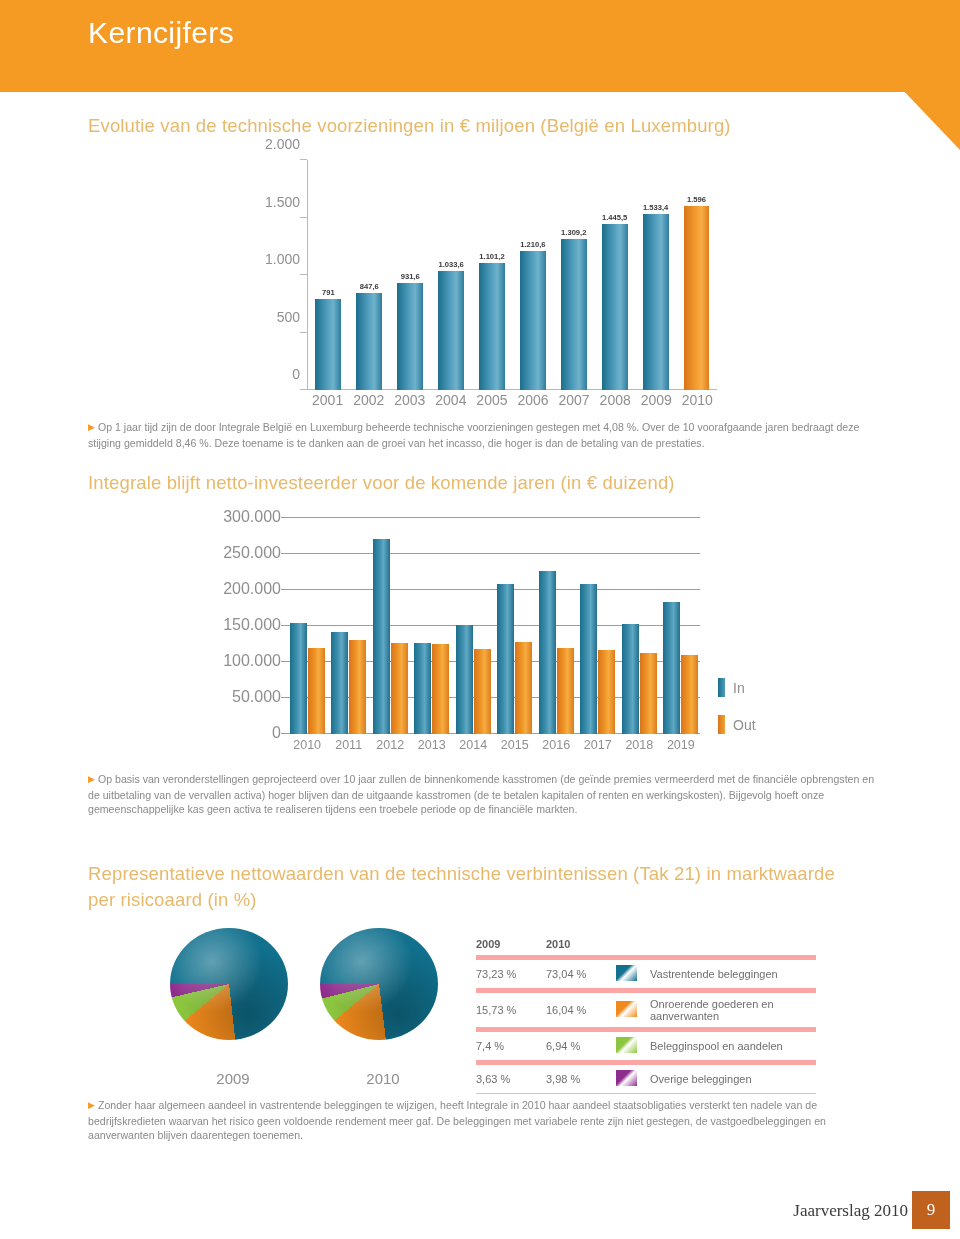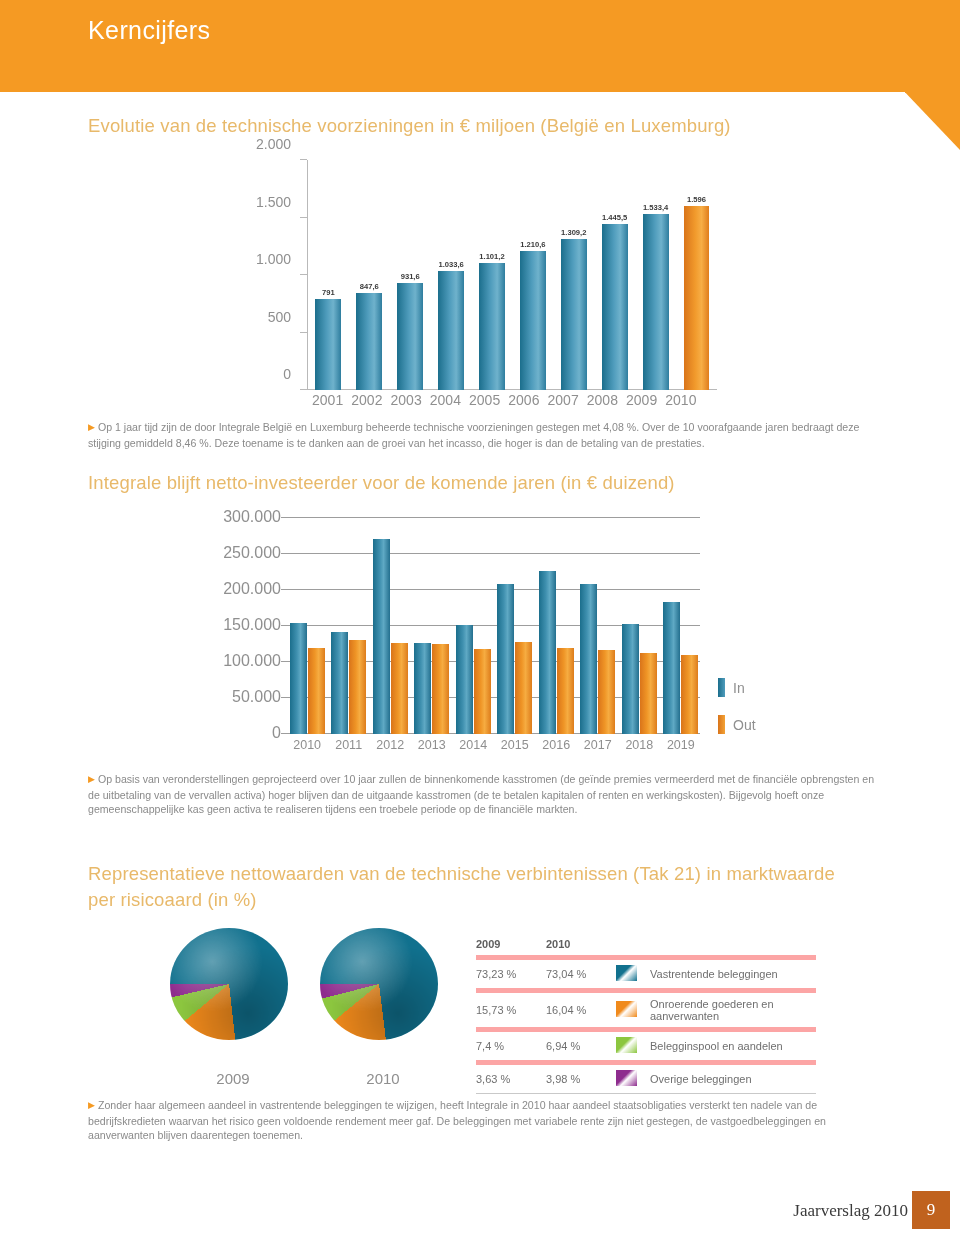--- a/index.html
+++ b/index.html
@@ -16,21 +16,21 @@
     position: absolute; left: 0; top: 0; width: 905px; height: 92px;
     background: #F59A23;
   }
   .header-tri {
     position: absolute; left: 905px; top: 0; width: 55px; height: 150px;
     background: #F59A23;
     clip-path: polygon(0 0, 100% 0, 100% 100%, 0 61.5%);
   }
   .header-title {
     position: absolute; left: 88px; top: 16px;
-    font-size: 25px; color: #ffffff; letter-spacing: .4px;
+    font-size: 30px; color: #ffffff; letter-spacing: .4px;
     font-weight: 400;
   }
 
   
   .sec-title {
     position: absolute; color: #E8B96A; font-size: 18.5px;
     letter-spacing: .15px; line-height: 26px; font-weight: 400;
   }
   #sec1-title { left: 88px; top: 113px; width: 820px; }
   #sec2-title { left: 88px; top: 470px; width: 700px; }
@@ -48,21 +48,21 @@
   #para1 { left: 88px; top: 420px; width: 788px; }
   #para2 { left: 88px; top: 772px; width: 788px; }
   #para3 { left: 88px; top: 1098px; width: 788px; }
 
   
   #chart1 { position: absolute; left: 255px; top: 152px; width: 470px; height: 262px; }
   .c1-plot { position: absolute; left: 52px; top: 8px; right: 8px; bottom: 24px; }
   .c1-axisline { position: absolute; left: 52px; top: 8px; bottom: 24px; width: 1px; background:#B9B9B9; }
   .c1-baseline { position: absolute; left: 52px; right: 8px; bottom: 24px; height: 1px; background:#B9B9B9; }
   .c1-tick {
-    position: absolute; right: 100%; margin-right: 16px;
+    position: absolute; right: 100%; margin-right: 7px;
     font-size: 14px; color:#8F8F8F; white-space: nowrap;
     transform: translateY(-50%);
   }
   .c1-tickmark { position: absolute; left: 52px; width: 7px; height: 1px; background:#B9B9B9; }
   .c1-bars {
     position: absolute; left: 53px; right: 8px; top: 8px; bottom: 24px;
     display: flex; align-items: flex-end; justify-content: space-around;
   }
   .c1-barwrap { position: relative; width: 9.6%; height: 100%;
     display:flex; flex-direction:column; justify-content:flex-end; align-items:center; }
@@ -70,21 +70,21 @@
     background: linear-gradient(to right, #1B6E8C 0%, #4F9CBC 45%, #6FB2CC 70%, #2E7D9E 100%); padding-left: 20px; }
   .c1-bar.accent {
     background: linear-gradient(to right, #D9741A 0%, #F19A2C 45%, #F7AE46 70%, #E07D1C 100%); }
   .c1-val {
     position: absolute; bottom: 100%; left: 50%; transform: translateX(-50%);
     margin-bottom: 2px; font-size: 7.6px; color: #3A3A3A; white-space: nowrap;
     font-weight: 600;
   }
   .c1-xlabels {
     position: absolute; left: 53px; right: 8px; bottom: 2px; height: 20px;
-    display: flex; justify-content: flex-start;
+    display: flex; justify-content: space-between;
   }
   .c1-xlabels span { width: 9.6%; text-align:center; font-size: 14px; color:#8F8F8F; }
 
   
   #chart2 { position: absolute; left: 218px; top: 512px; width: 500px; height: 250px; }
   .c2-plot { position: absolute; left: 70px; top: 6px; right: 18px; bottom: 28px; }
   .c2-grid { position: absolute; left: 0; right: 0; height: 1px; background:#9D9D9D; }
   .c2-tick {
     position: absolute; right: 100%; margin-right: 7px; transform: translateY(-50%);
     font-size: 16px; color:#8F8F8F; white-space: nowrap;

